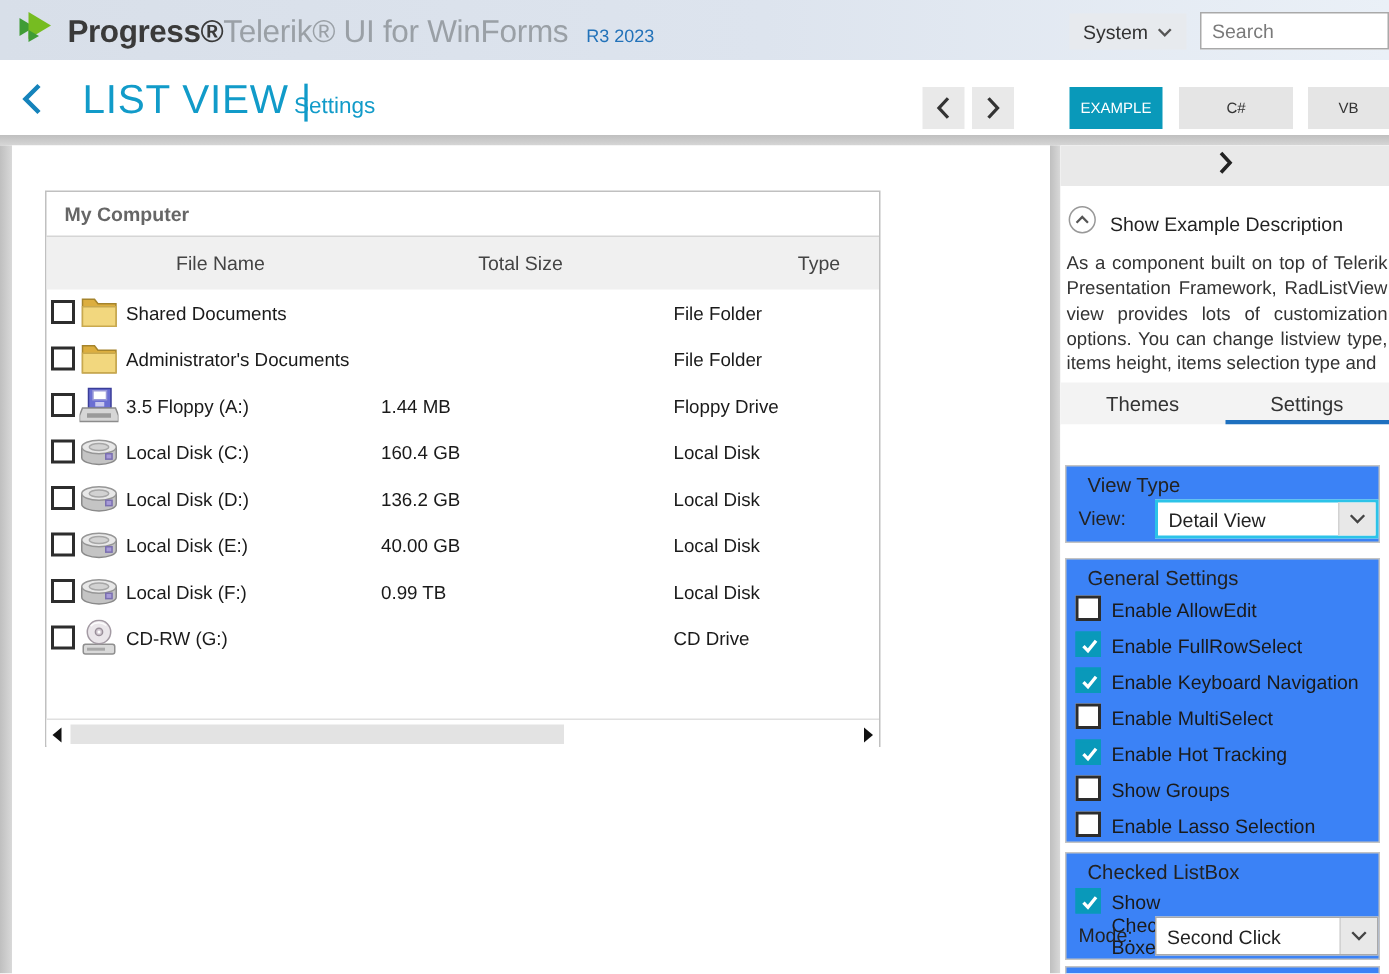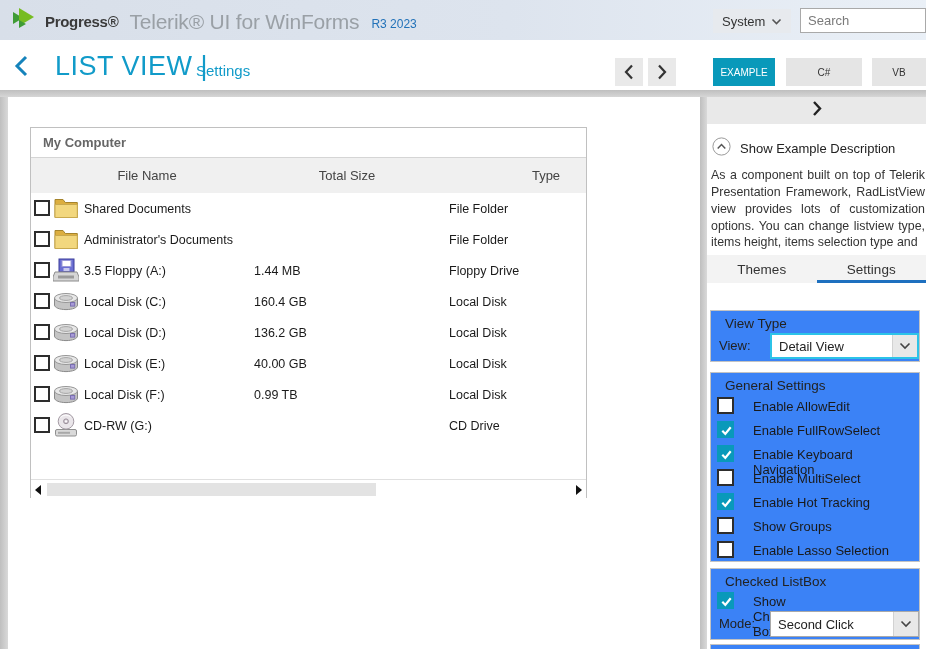--- a/index.html
+++ b/index.html
@@ -4,22 +4,22 @@
 <style>
   * { margin:0; padding:0; box-sizing:border-box; }
   html,body { width:926px; height:649px; overflow:hidden; background:#fff;
     font-family:"Liberation Sans", sans-serif; }
   #app { position:relative; width:926px; height:649px; background:#fff; }
 
   
   #topbar { position:absolute; left:0; top:0; width:926px; height:40px;
     background:linear-gradient(90deg,#d8dfe9 0%,#dde4ee 55%,#eaf0f7 100%); }
   #logo { position:absolute; left:12px; top:6px; display:flex; align-items:center; }
-  .logo-progress { font-size:15px; font-weight:bold; color:#3a3a3a; margin-left:6px; letter-spacing:-0.3px; }
-  .logo-product  { font-size:21px; font-weight:normal; color:#9aa0a6; margin-left:11px; letter-spacing:-0.2px; }
+  .logo-progress { font-size:21px; font-weight:bold; color:#3a3a3a; margin-left:6px; letter-spacing:-0.3px; }
+  .logo-product  { font-size:21px; font-weight:normal; color:#9aa0a6; margin-left:0; letter-spacing:-0.2px; }
   .logo-version  { font-size:12px; color:var(--version-blue); margin-left:12px; margin-top:4px; }
   #theme-select { position:absolute; left:713px; top:9px; width:78px; height:24px;
     background:#e7eaee; display:flex; align-items:center; justify-content:space-between;
     padding:0 9px; font-size:13px; color:#333; cursor:default; }
   #search-box { position:absolute; left:800px; top:8px; width:126px; height:25px;
     border:1px solid #a9a9a9; background:#fff; }
   #search-box input { width:100%; height:100%; border:none; outline:none;
     font-size:13px; padding:0 7px; color:#333; font-family:inherit; background:transparent; }
   #search-box input::placeholder { color:#7a7a7a; }
 
@@ -113,21 +113,21 @@
     display:flex; align-items:center; justify-content:center; }
   #view-dd { left:59px; top:22px; width:149px; height:26px; border:2px solid var(--dropdown-highlight-cyan); }
   #mode-dd { left:59px; top:42px; width:149px; height:26px; border:1px solid #a9a9a9; }
   .dd-label { position:absolute; font-size:13px; color:#222; }
   #view-label { left:8px; top:27px; }
   #mode-label { left:8px; top:47px; }
 
   #gs-options { position:absolute; left:6px; top:23px; width:200px; }
   .opt { position:relative; height:24px; cursor:pointer; }
   .opt .cb { position:absolute; left:0; top:1px; }
-  .opt-label { position:absolute; left:24px; top:3px; font-size:13px; color:#1a1a1a;margin-left:12px; }
+  .opt-label { position:absolute; left:24px; top:3px; font-size:13px; color:#1a1a1a; }
   #clb-check { position:absolute; left:6px; top:22px; height:24px; cursor:pointer; }
   #clb-check .cb { position:absolute; left:0; top:1px; }
   #clb-check .opt-label { left:24px; }
 </style>
 </head>
 <body>
 
 <div id="app">
 
   <div id="topbar">

